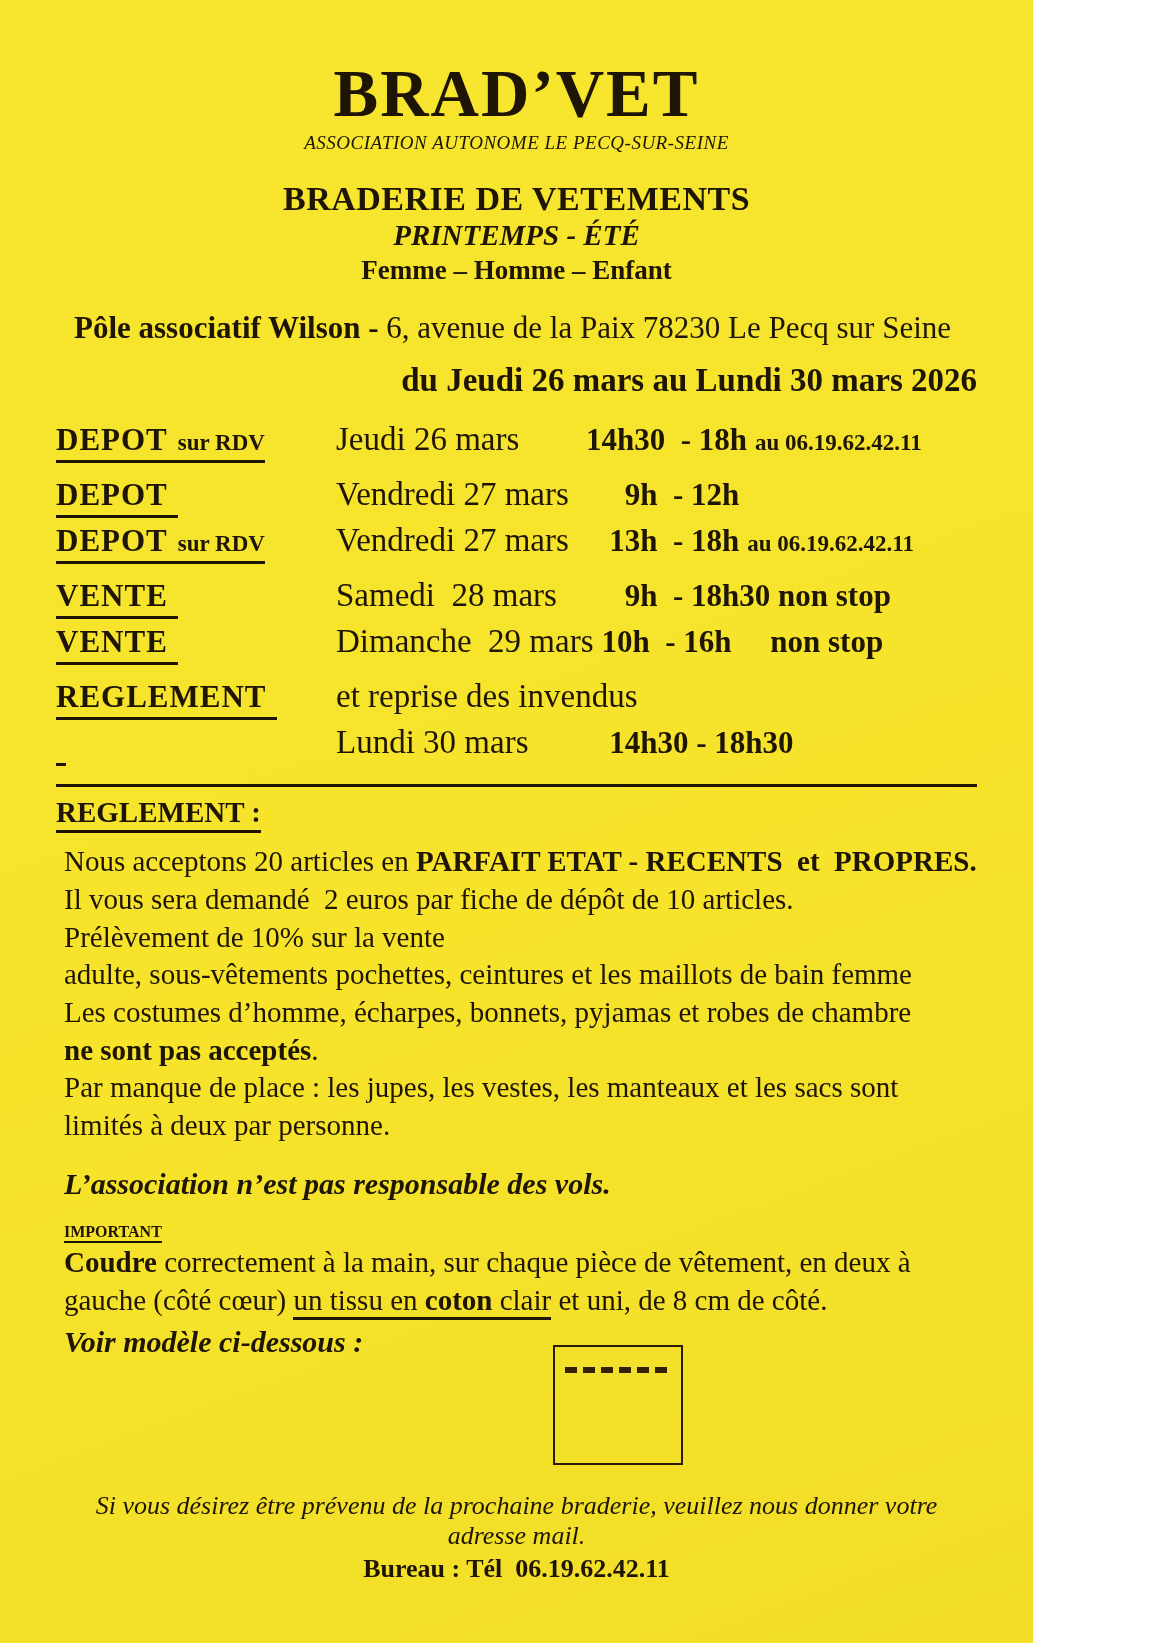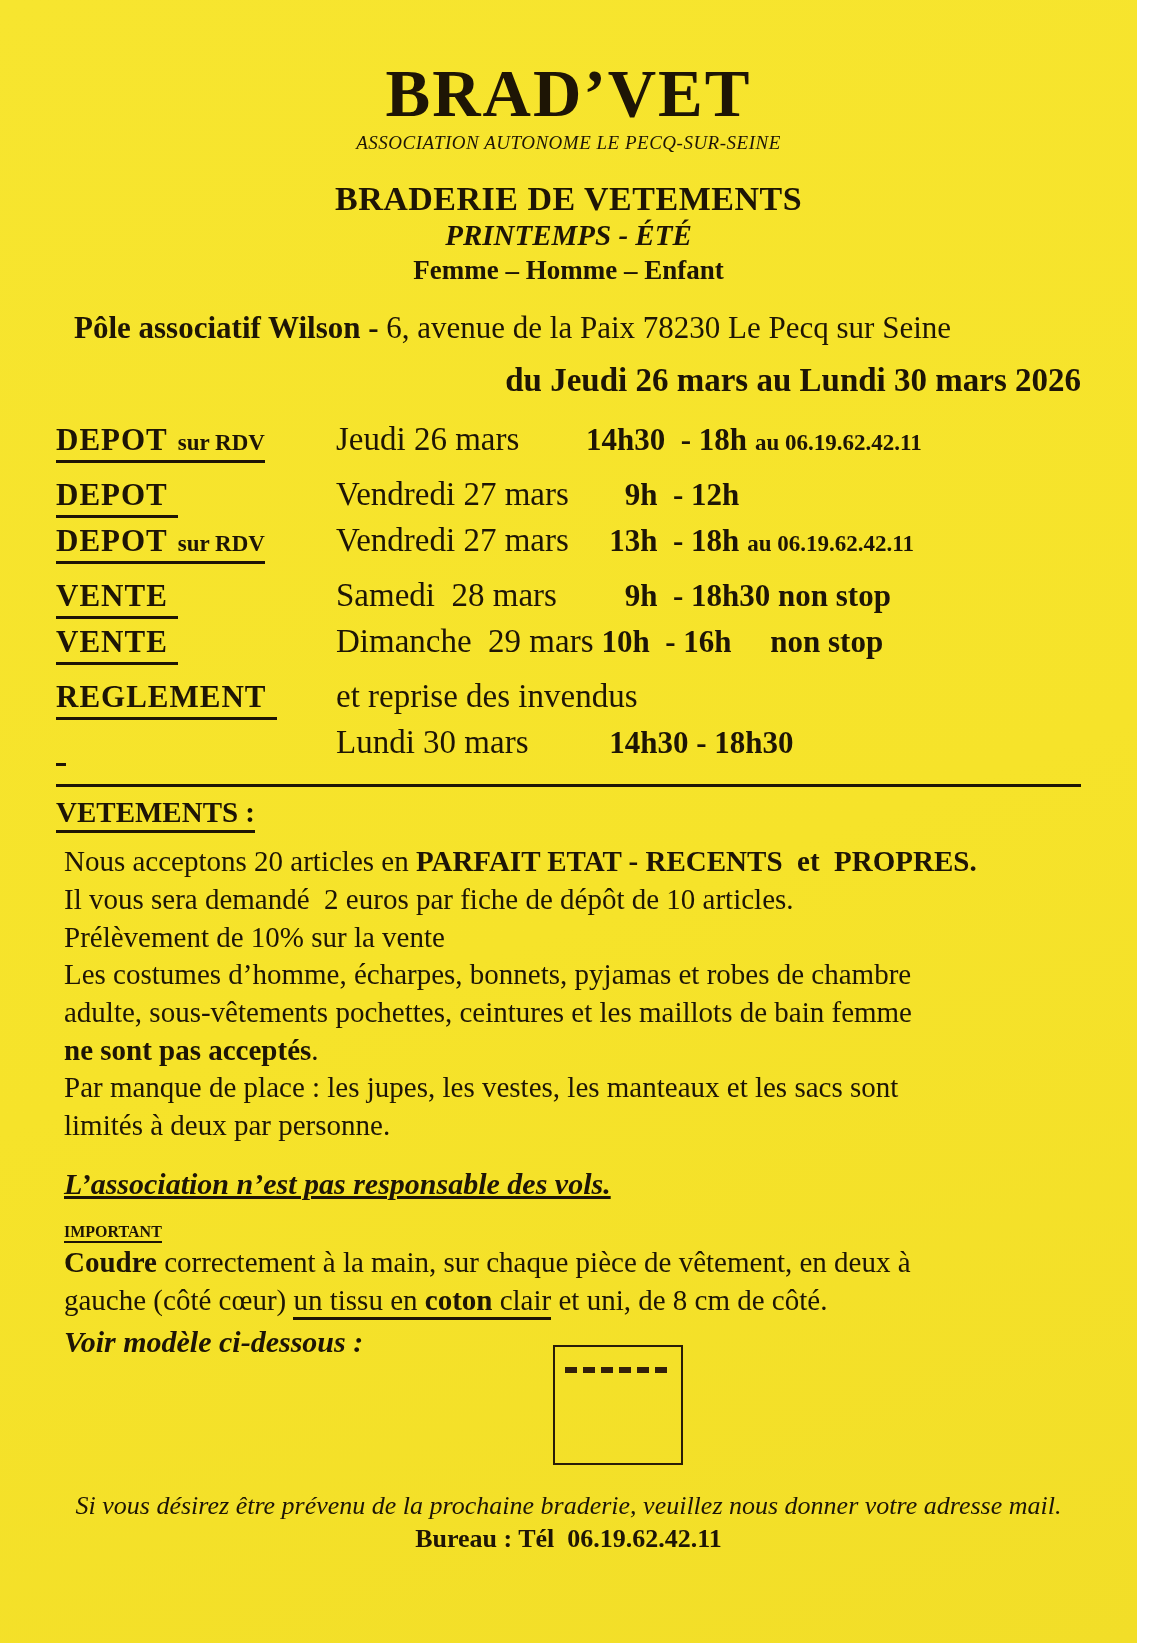--- a/index.html
+++ b/index.html
@@ -1,18 +1,18 @@
 <!DOCTYPE html>
 <html><head>
 <meta charset="utf-8">
 <style>
   html,body { margin:0; padding:0; }
   .paper {
     position: relative;
-    width: 1137px;
+    width: 1033px;
     height: 1643px;
     box-sizing: border-box;
     background: linear-gradient(160deg, #f7e52f 0%, #f6e32a 55%, #f2de28 100%);
     color: #1e1505;
     font-family: "Liberation Serif", serif;
     padding: 58px 56px 0 56px;
     overflow: hidden;
   }
   header { text-align: center; }
   .title { font-size: 67px; font-weight: bold; letter-spacing: 2px; line-height: 1.05; }
@@ -37,21 +37,21 @@
   .time-sfx { font-size: 23px; margin-left: 8px; }
 
   .rule { border: none; border-top: 3px solid #1e1505; margin: 18px 0 0 0; }
 
   .attention-h { font-size: 29px; font-weight: bold; margin-top: 9px; }
   .attention-h span { border-bottom: 3px solid #1e1505; padding-bottom: 2px; }
   .para { font-size: 29px; line-height: 1.3; margin-top: 14px; padding-left: 8px; }
   .para .b { font-weight: bold; }
   .pre { white-space: pre; }
 
-  .vols { font-size: 30px; font-weight: bold; font-style: italic; margin-top: 22px; padding-left: 8px; text-decoration: underline; }
+  .vols { font-size: 30px; font-weight: bold; font-style: italic; margin-top: 22px; padding-left: 8px; }
 
   .important-h { font-size: 16px; font-weight: bold; margin-top: 22px; padding-left: 8px; }
   .important-h span { border-bottom: 2px solid #1e1505; padding-bottom: 1px; }
   .sew { font-size: 29px; line-height: 1.32; margin-top: 2px; padding-left: 8px; }
   .sew .b { font-weight: bold; }
   .u-seg { border-bottom: 3px solid #1e1505; padding-bottom: 1px; }
 
   .model-label { font-size: 30px; font-weight: bold; font-style: italic; margin-top: 6px; padding-left: 8px; }
   .model-box {
     width: 130px; height: 120px;
@@ -122,28 +122,28 @@
     <div class="srow">
       <div class="col-label"><span class="lbl-wrap"><span class="lbl-main"></span><span class="lbl-sfx"></span></span></div>
       <div class="col-day">Lundi 30 mars</div>
       <div class="col-time"><span>   14h30 - 18h30</span><span class="time-sfx"></span></div>
     </div>
 
   </div>
 
   <hr class="rule">
 
-  <div class="attention-h"><span>VETEMENTS :</span></div>
+  <div class="attention-h"><span>REGLEMENT :</span></div>
 
   <div class="para">
     <div><span>Nous acceptons 20 articles en </span><span class="b pre">PARFAIT ETAT - RECENTS  et  PROPRES.</span></div>
     <div class="pre">Il vous sera demandé  2 euros par fiche de dépôt de 10 articles.</div>
     <div>Prélèvement de 10% sur la vente</div>
+    <div>adulte, sous-vêtements pochettes, ceintures et les maillots de bain femme</div>
     <div>Les costumes d’homme, écharpes, bonnets, pyjamas et robes de chambre</div>
-    <div>adulte, sous-vêtements pochettes, ceintures et les maillots de bain femme</div>
     <div><span class="b">ne sont pas acceptés</span><span>.</span></div>
     <div>Par manque de place : les jupes, les vestes, les manteaux et les sacs sont</div>
     <div>limités à deux par personne.</div>
   </div>
 
   <div class="vols">L’association n’est pas responsable des vols.</div>
 
   <div class="important-h"><span>IMPORTANT</span></div>
 
   <div class="sew">

